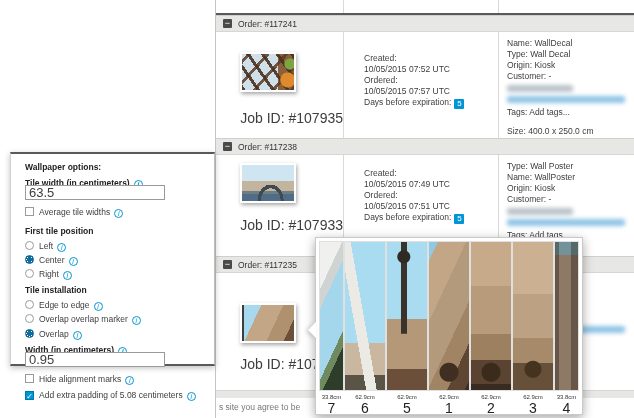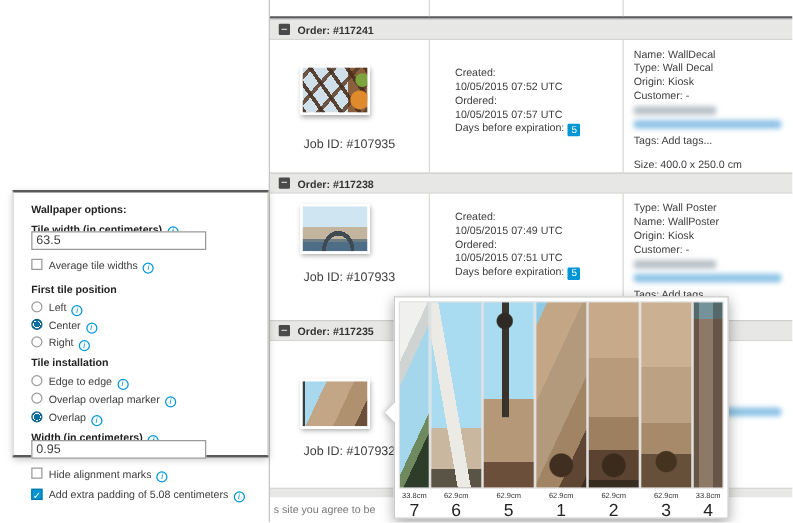--- a/index.html
+++ b/index.html
@@ -11,27 +11,27 @@
   .orders-panel { position:absolute; left:215px; top:0; width:419px; height:418px;
     border-left:1px solid #c4c4c2; background:#fff; }
   .topstrip { position:relative; height:15px; background:#fff; border-bottom:2px solid #58595b; }
   .vd { position:absolute; top:0; bottom:0; width:1px; background:#d9d9d7; }
   .vd1 { left:127px; } .vd2 { left:282px; }
   .order-header { position:relative; height:17px; background:#e7e7e5;
     border-top:1px solid #cfcfcd; border-bottom:1px solid #d6d6d4;
     display:flex; align-items:center; padding-left:7px; }
   .collapse { display:inline-block; width:9px; height:9px; background:#4a4a4a; color:#fff;
     font-size:9px; line-height:8px; text-align:center; border-radius:1px; margin-right:6px; cursor:pointer; }
-  .order-title { font-size:8.5px; font-weight:bold; color:#333; }
+  .order-title { font-size:8.5px; font-weight:normal; color:#333; }
   .order-content { position:relative; background:#fff; }
   .thumb-col { position:absolute; left:0; top:0; width:127px; height:100%; text-align:center; }
   .created-col { position:absolute; left:127px; top:0; width:155px; height:100%; padding-left:21px; }
   .name-col { position:absolute; left:282px; top:0; width:137px; height:100%; padding-left:9px; }
   .line { font-size:8.5px; line-height:11px; color:#3d3d3d; white-space:nowrap; }
-  .jobid { position:absolute; left:0; width:127px; text-align:center; font-size:10px; color:#3d3d3d; }
+  .jobid { position:absolute; left:0; width:127px; text-align:right; font-size:14px; color:#3d3d3d; }
   .thumb { position:absolute; left:24px; width:56px; height:40px; background:#fff; border:2px solid #fff;
     box-shadow:1px 2px 4px rgba(0,0,0,.35); }
   .badge { display:inline-block; min-width:10px; height:10px; padding:0 1px; background:#0096d6;
     color:#fff; font-size:8px; line-height:10px; text-align:center; border-radius:1px;
     margin-left:3px; vertical-align:-1px; }
   .blurline { height:7px; border-radius:2px; filter:blur(2px); margin:3px 0 4px 0; }
   .blur-gray { width:66px; background:#b9c2c9; }
   .blur-blue { width:118px; background:#8fc4e6; }
   .sep-band { height:8px; background:#e7e7e5; border-top:1px solid #d6d6d4; }
   .footer-area { position:relative; height:18px; background:#fff; }
@@ -79,21 +79,21 @@
         linear-gradient(to bottom, #97cde8 0 9%, #b7a99b 9%); background-blend-mode:multiply; }
 
   
   .wp-panel { position:absolute; left:10px; top:152px; width:205px; height:214px; background:#fff;
     border-top:2px solid #58595b; border-bottom:2px solid #58595b;
     border-left:1px solid #d2d2d0; border-right:1px solid #bdbdbb;
     box-shadow:0 2px 6px rgba(0,0,0,.25); z-index:40; }
   .wp-row { position:absolute; left:14px; right:10px; font-size:8.5px; white-space:nowrap; }
   .wp-bold { font-weight:bold; color:#222; }
   .wp-input { position:absolute; left:14px; width:140px; height:15px; border:1px solid #9a9a9a;
-    font-size:10px; padding:0 3px; color:#3d3d3d; font-family:"Liberation Sans", sans-serif; }
+    font-size:13px; padding:0 3px; color:#3d3d3d; font-family:"Liberation Sans", sans-serif; }
   .info { display:inline-block; width:9px; height:9px; border:1px solid #0096d6; border-radius:50%;
     color:#0096d6; font-size:7px; line-height:8px; text-align:center; margin-left:4px;
     vertical-align:-1px; font-style:italic; }
   .radio { display:inline-block; width:9px; height:9px; border:1px solid #9a9a9a; border-radius:50%;
     background:#fff; margin-right:5px; vertical-align:-1px; }
   .radio.sel { border:1px solid #0a5c86;
     background:radial-gradient(circle, #0a6ea0 0 2.5px, #fff 2.5px 3px, #0a6ea0 3px); }
   .cb { display:inline-block; width:9px; height:9px; border:1px solid #9a9a9a; background:#fff;
     margin-right:5px; vertical-align:-1px; font-size:8px; line-height:9px; text-align:center; color:#fff; }
   .cb.on { background:#0096d6; border-color:#0077ab; }

